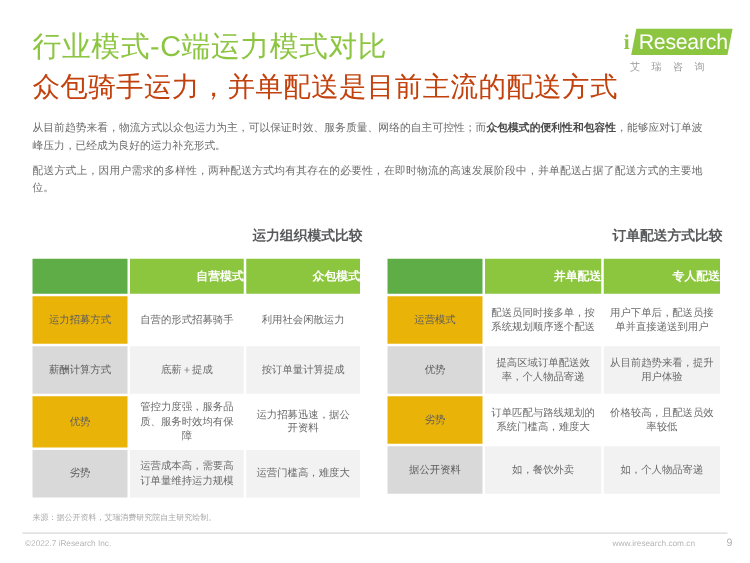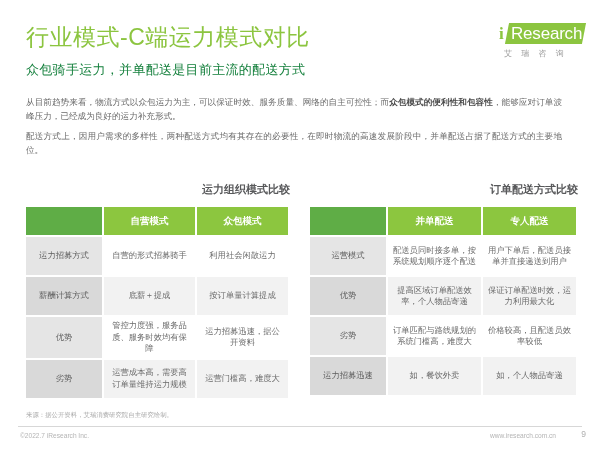--- a/index.html
+++ b/index.html
@@ -16,22 +16,22 @@
   
   .header{position:absolute;left:0;top:0;width:600px;height:62px;}
   .title{
     position:absolute;left:26px;top:22px;
     font-size:23px;line-height:30px;
     color:#8CC540;font-weight:400;letter-spacing:.5px;
     white-space:nowrap;
   }
   .subtitle{
     position:absolute;left:26px;top:58px;
-    font-size:13px;line-height:24px;
-    color:#15803d;font-weight:400;letter-spacing:.3px;
+    font-size:22px;line-height:24px;
+    color:#c2410c;font-weight:400;letter-spacing:.3px;
     white-space:nowrap;
   }
 
   
   .logo{position:absolute;right:16px;top:22px;width:86px;height:40px;}
   .logo-mark{position:relative;width:86px;height:24px;}
   .logo-slab{
     position:absolute;left:9px;top:1px;width:77px;height:21px;
     background:#8CC540;
     transform:skewX(-11deg);
@@ -67,32 +67,32 @@
   .tblwrap.right{left:308px;width:270px;}
   .tbl-title{
     font-size:11px;font-weight:700;color:#58595B;
     text-align:right;margin:0 0 9px 0;line-height:14px;
   }
   table{border-collapse:separate;border-spacing:2px 2px;width:100%;table-layout:fixed;}
   th,td{padding:0;}
   thead th{
     height:28px;
     color:#ffffff;font-size:9.5px;font-weight:700;
-    text-align:center;vertical-align:middle;
+    text-align:right;vertical-align:middle;
     background:#8CC63F;
   }
   thead th.corner{background:#5FAD46;}
   tbody td{
     font-size:8.3px;line-height:11.5px;color:#6b6b6b;
     text-align:center;vertical-align:middle;
     height:32px;padding:3px 5px;
     background:#FFFFFF;
   }
   tbody td.lbl{
-    background:#e5e5e5;color:#5d5d5d;font-size:8.3px;
+    background:#eab308;color:#5d5d5d;font-size:8.3px;
   }
   tbody tr.alt td{background:#F2F2F2;}
   tbody tr.alt td.lbl{background:#D9D9D9;}
 
   .left  table col.c1{width:76px;}
   .right table col.c1{width:76px;}
 
   
   .source{
     position:absolute;left:26px;top:410px;
@@ -198,29 +198,29 @@
         </thead>
         <tbody>
           <tr>
             <td class="lbl">运营模式</td>
             <td>配送员同时接多单，按系统规划顺序逐个配送</td>
             <td>用户下单后，配送员接单并直接递送到用户</td>
           </tr>
           <tr class="alt">
             <td class="lbl">优势</td>
             <td>提高区域订单配送效率，个人物品寄递</td>
-            <td>保证订单配送时效，运力利用最大化</td>
+            <td>从目前趋势来看，提升用户体验</td>
           </tr>
           <tr>
             <td class="lbl">劣势</td>
             <td>订单匹配与路线规划的系统门槛高，难度大</td>
             <td>价格较高，且配送员效率较低</td>
           </tr>
           <tr class="alt">
-            <td class="lbl">运力招募迅速</td>
+            <td class="lbl">据公开资料</td>
             <td>如，餐饮外卖</td>
             <td>如，个人物品寄递</td>
           </tr>
         </tbody>
       </table>
     </div>
 
   </div>
 
   <div class="source">来源：据公开资料，艾瑞消费研究院自主研究绘制。</div>

